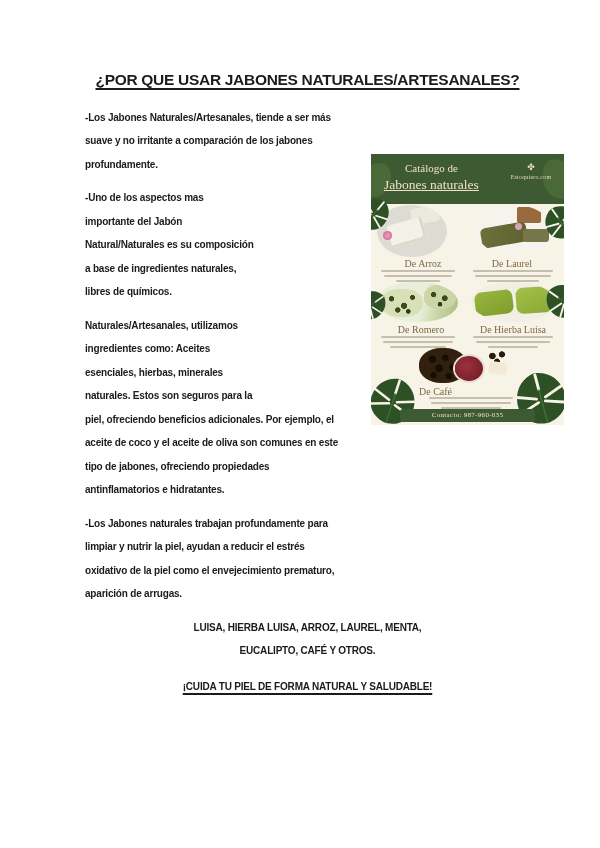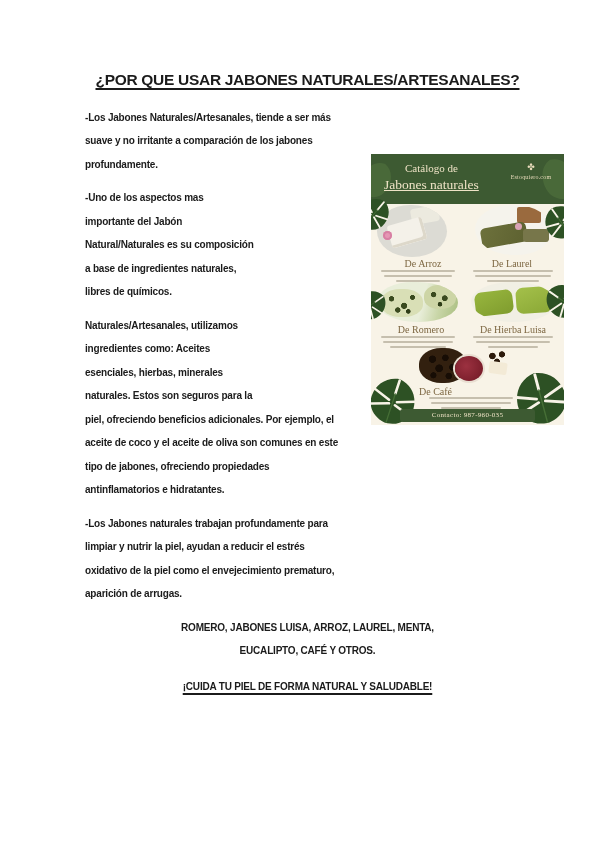--- a/index.html
+++ b/index.html
@@ -86,21 +86,21 @@
     </div>
 
     <div class="para">
       <div class="ln">-Los Jabones naturales trabajan profundamente para</div>
       <div class="ln">limpiar y nutrir la piel, ayudan a reducir el estrés</div>
       <div class="ln">oxidativo de la piel como el envejecimiento prematuro,</div>
       <div class="ln">aparición de arrugas.</div>
     </div>
 
     <div class="para ctr scents">
-      <div class="ln">ROMERO, JABONES LUISA, ARROZ, LAUREL, MENTA,</div>
+      <div class="ln">LUISA, HIERBA LUISA, ARROZ, LAUREL, MENTA,</div>
       <div class="ln">EUCALIPTO, CAFÉ Y OTROS.</div>
     </div>
 
     <div class="ln ctr slogan"><span class="u">¡CUIDA TU PIEL DE FORMA NATURAL Y SALUDABLE!</span></div>
 
 
   </div>
 
   <div class="catalog">
 

